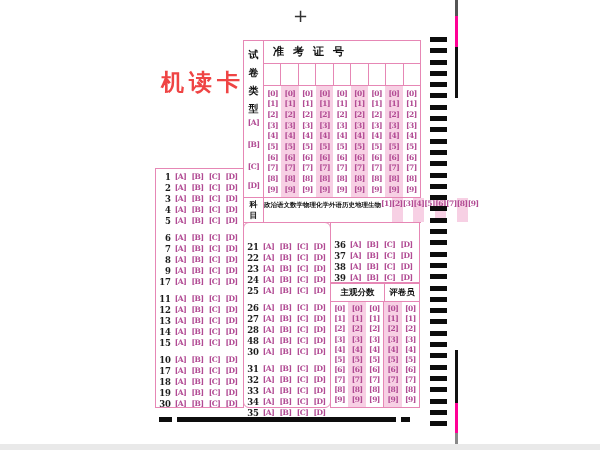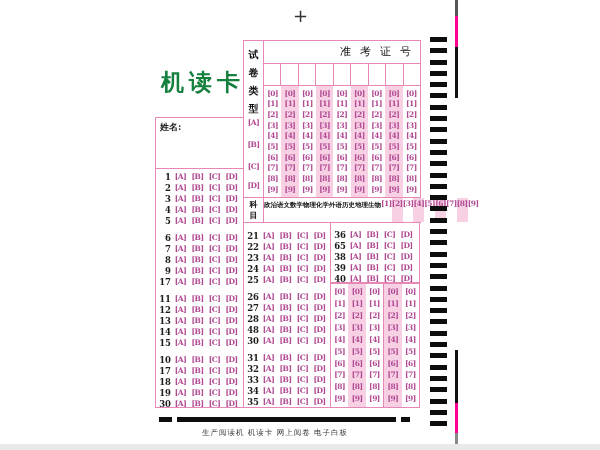--- a/index.html
+++ b/index.html
@@ -7,45 +7,45 @@
     --ink_black:#1c1c1c; --accent_hot_pink:#ff0095;
   }
   html,body{margin:0;padding:0;background:#fff;}
   #canvas{position:relative;width:600px;height:450px;background:#fff;overflow:hidden;
           font-family:"DejaVu Serif","Liberation Serif",serif;}
   .box{position:absolute;border:1px solid var(--border_pink);box-sizing:border-box;background:#fff;}
 
   #plus{position:absolute;left:293px;top:5px;font-size:18px;color:#333;
         font-family:"DejaVu Sans","Liberation Sans",sans-serif;}
   #title{position:absolute;left:146px;top:67px;width:114px;text-align:center;font-size:23px;
-         font-weight:bold;letter-spacing:5px;color:#15803d;white-space:nowrap;}
+         font-weight:bold;letter-spacing:5px;color:#ef4444;white-space:nowrap;}
   #name-box{left:155px;top:117px;width:89px;height:52px;}
   #name-label{position:absolute;left:4px;top:3px;font-size:9px;font-weight:bold;color:#222;}
 
   
   #qleft{left:155px;top:168px;width:89px;height:240px;padding-top:2px;}
-  #qmid{left:243px;top:222px;width:88px;height:186px;padding-top:7px;}
-  #qright{left:330px;top:222px;width:90px;height:61px;padding-top:6px;}
+  #qmid{left:243px;top:222px;width:88px;height:186px;padding-top:18px;border-radius:6px;}
+  #qright{left:330px;top:222px;width:90px;height:61px;padding-top:16px;}
   .qgroup{margin-bottom:6px;}
   .qrow{display:flex;align-items:center;height:11px;padding-left:2px;}
   .qnum{flex:none;width:13px;text-align:right;font-size:8.5px;font-weight:bold;color:var(--ink_black);margin-right:1px;}
   .bub{flex:none;width:17px;text-align:center;font-size:7.5px;font-weight:bold;
        color:var(--bubble_magenta);letter-spacing:-0.5px;line-height:1;}
 
   
   #top-box{left:243px;top:40px;width:178px;height:158px;display:flex;}
   #ptype-col{flex:none;width:19px;border-right:1px solid var(--border_pink);position:relative;padding-top:5px;}
   .ptchar{text-align:center;font-size:10px;font-weight:bold;color:#111;height:18px;line-height:18px;}
   #ptype-options .bub{position:absolute;left:0;width:100%;}
   #ptype-options .bub:nth-child(1){top:78px;}
   #ptype-options .bub:nth-child(2){top:100px;}
   #ptype-options .bub:nth-child(3){top:122px;}
   #ptype-options .bub:nth-child(4){top:141px;}
   #admission-area{flex:1;display:flex;flex-direction:column;}
-  #admission-title{height:22px;line-height:22px;text-align:right;font-size:11px;font-weight:normal;
+  #admission-title{height:22px;line-height:22px;text-align:left;font-size:11px;font-weight:bold;
                    letter-spacing:9px;text-indent:9px;color:#111;border-bottom:1px solid var(--border_pink);}
   #writein-row{height:21px;display:flex;border-bottom:1px solid var(--border_pink);}
   .wcell{flex:1;border-right:1px solid var(--border_pink);}
   .wcell:last-child{border-right:none;}
   #admission-grid{flex:1;display:flex;}
   .acol{flex:1;display:flex;flex-direction:column;justify-content:space-around;padding:2px 0;}
   .shade{background:var(--shade_pink);}
   .dcell{text-align:center;font-size:7.5px;font-weight:bold;color:var(--bubble_magenta);
          letter-spacing:-0.5px;line-height:1;}
 
@@ -85,23 +85,20 @@
   #bottom-shade{position:absolute;left:0;top:444px;width:600px;height:6px;background:#e9e9e9;}
 </style>
 </head>
 <body>
 
 <div id="canvas">
 
   <div id="plus">+</div>
   <div id="title">机读卡</div>
 
-  <div id="name-box" class="box">
-    <span id="name-label">姓名:</span>
-  </div>
 
   <div id="top-box" class="box">
     <div id="ptype-col">
       <div id="ptype-chars">
           <div class="ptchar">试</div>
           <div class="ptchar">卷</div>
           <div class="ptchar">类</div>
           <div class="ptchar">型</div>
         </div>
       <div id="ptype-options">
@@ -534,21 +531,21 @@
   <div id="qright" class="box">
       <div class="qgroup">
         <div class="qrow">
           <span class="qnum">36</span>
           <span class="bub">[A]</span>
           <span class="bub">[B]</span>
           <span class="bub">[C]</span>
           <span class="bub">[D]</span>
         </div>
         <div class="qrow">
-          <span class="qnum">65</span>
+          <span class="qnum">37</span>
           <span class="bub">[A]</span>
           <span class="bub">[B]</span>
           <span class="bub">[C]</span>
           <span class="bub">[D]</span>
         </div>
         <div class="qrow">
           <span class="qnum">38</span>
           <span class="bub">[A]</span>
           <span class="bub">[B]</span>
           <span class="bub">[C]</span>
@@ -565,20 +562,24 @@
           <span class="qnum">40</span>
           <span class="bub">[A]</span>
           <span class="bub">[B]</span>
           <span class="bub">[C]</span>
           <span class="bub">[D]</span>
         </div>
       </div>
     </div>
 
   <div id="score-box" class="box">
+    <div id="score-header">
+      <div id="score-subj">主观分数</div>
+      <div id="score-grader">评卷员</div>
+    </div>
     <div id="score-grid">
         <div class="scol">
           <div class="dcell">[0]</div>
           <div class="dcell">[1]</div>
           <div class="dcell">[2]</div>
           <div class="dcell">[3]</div>
           <div class="dcell">[4]</div>
           <div class="dcell">[5]</div>
           <div class="dcell">[6]</div>
           <div class="dcell">[7]</div>
@@ -672,15 +673,14 @@
       <div class="tmark"></div>
       <div class="tmark"></div>
       <div class="tmark"></div>
     </div>
   <div id="edge-top"></div>
   <div id="edge-bottom"></div>
 
   <div id="footer-tick-left"></div>
   <div id="footer-bar"></div>
   <div id="footer-tick-right"></div>
-  <div id="footer-text">生产阅读机 机读卡 网上阅卷 电子白板</div>
   <div id="bottom-shade"></div>
 </div>
 
 </body></html>

